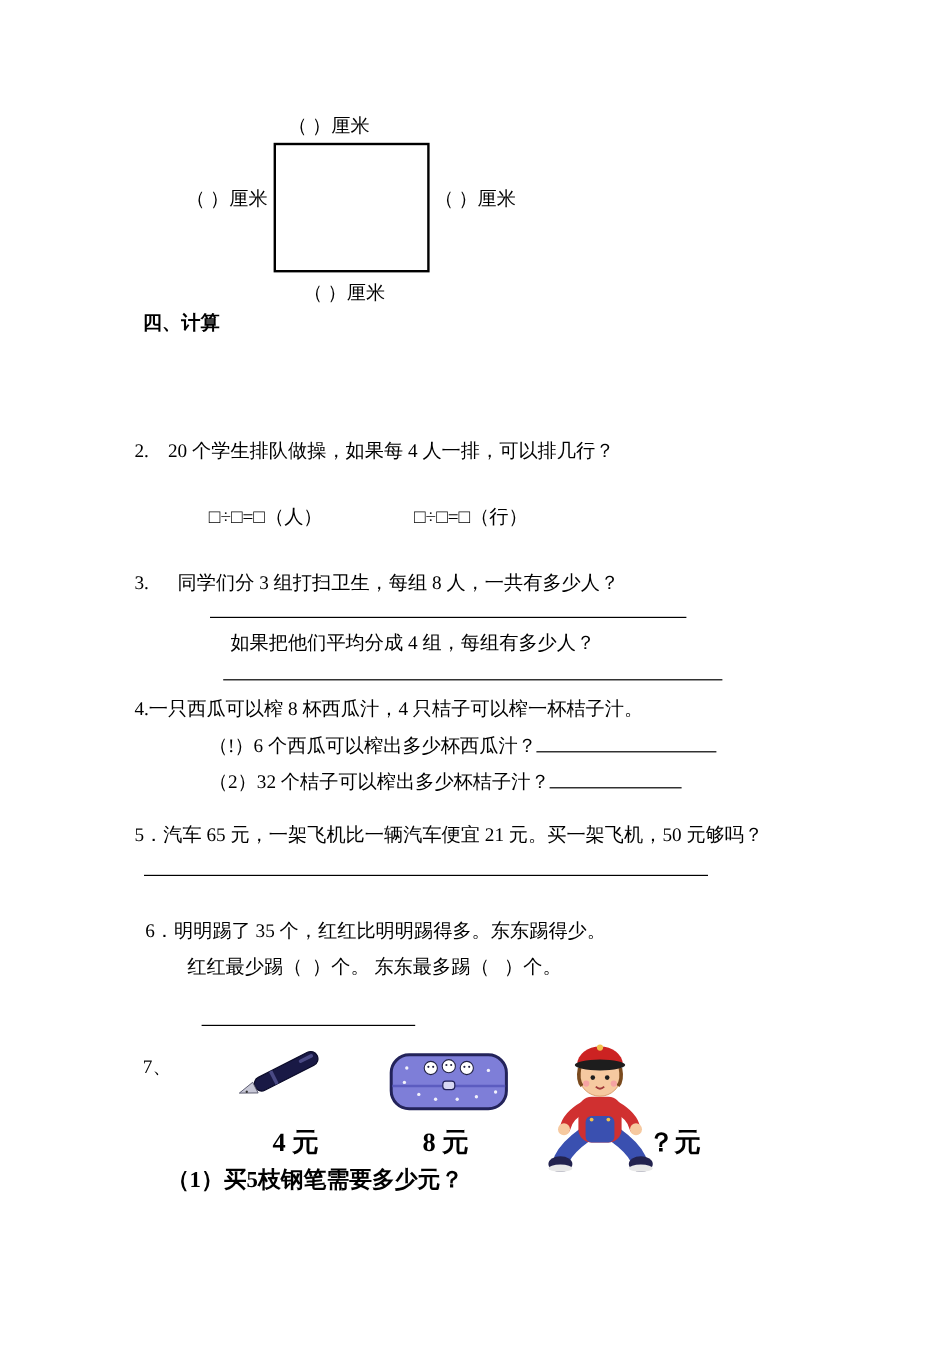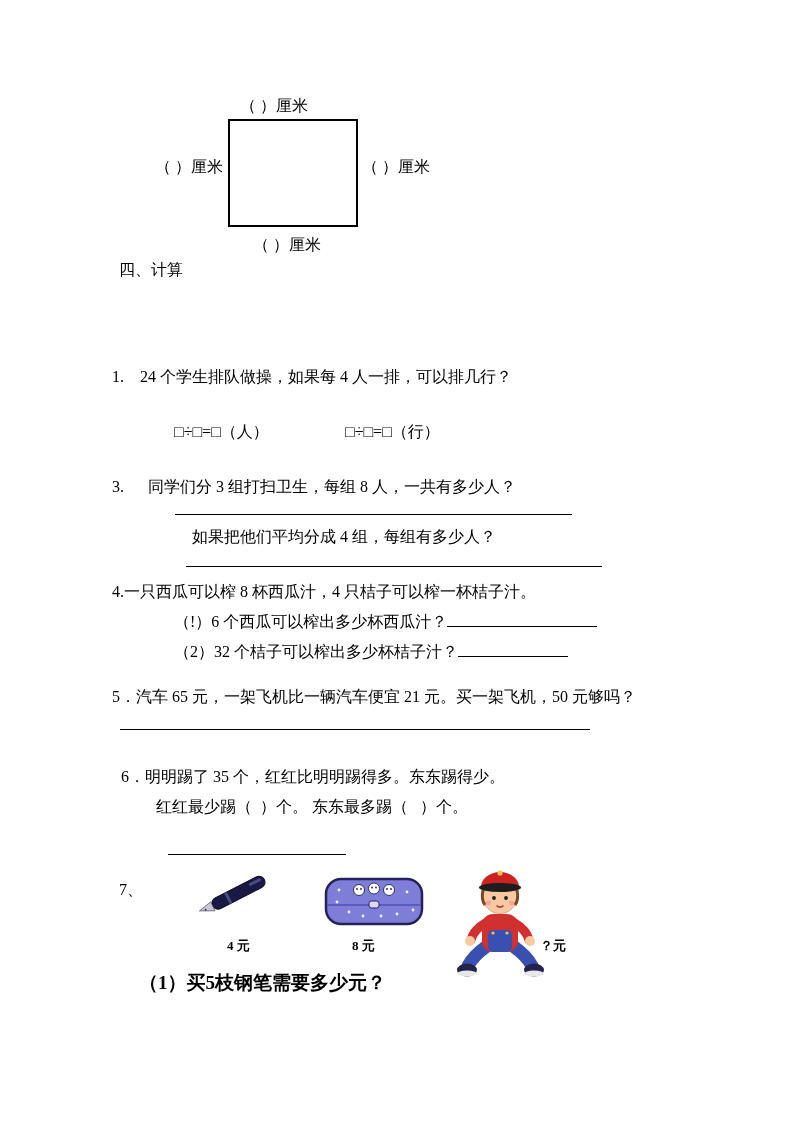--- a/index.html
+++ b/index.html
@@ -7,45 +7,45 @@
   .page {
     position:relative;
     width:696px; height:1122px;
     background:#ffffff;
     font-family:"Liberation Serif","DejaVu Serif",serif;
     color:#000;
     overflow:hidden;
   }
   .abs { position:absolute; }
   .txt { font-size:16px; line-height:1.25; white-space:pre; }
-  .bold { font-weight:normal; }
+  .bold { font-weight:bold; }
   .rect-outline { border:2px solid #000; background:#fff; }
   .rule { border-top:1.5px solid #000; height:0; }
   .blank { display:inline-block; border-bottom:1px solid #000; height:15px; vertical-align:baseline; }
-  .price { font-size:13px; font-weight:bold;text-align:center; }
+  .price { font-size:22px; font-weight:bold;text-align:center; }
   .bigbold {
     font-family:Liberation Serif, serif;
     font-weight:bold; font-size:19px; white-space:pre;text-align:right;
   }
 </style>
 </head>
 <body>
 
 <div class="page">
 
   <div class="abs txt" style="left:240px;top:96px">（ ）厘米</div>
   <div class="abs rect-outline" style="left:228px;top:119px;width:130px;height:108px"></div>
   <div class="abs txt" style="left:155px;top:157px">（ ）厘米</div>
   <div class="abs txt" style="left:362px;top:157px">（ ）厘米</div>
   <div class="abs txt" style="left:253px;top:235px">（ ）厘米</div>
 
   <div class="abs txt bold" style="left:119px;top:260px">四、计算</div>
 
 
-  <div class="abs txt" style="left:112px;top:367px">1.    24 个学生排队做操，如果每 4 人一排，可以排几行？</div>
+  <div class="abs txt" style="left:112px;top:367px">2.    20 个学生排队做操，如果每 4 人一排，可以排几行？</div>
   <div class="abs txt" style="left:174px;top:422px">□÷□=□（人）</div>
   <div class="abs txt" style="left:345px;top:422px">□÷□=□（行）</div>
 
   <div class="abs txt" style="left:112px;top:477px">3.      同学们分 3 组打扫卫生，每组 8 人，一共有多少人？</div>
   <div class="abs rule" style="left:175px;top:514px;width:397px"></div>
   <div class="abs txt" style="left:192px;top:527px">如果把他们平均分成 4 组，每组有多少人？</div>
   <div class="abs rule" style="left:186px;top:566px;width:416px"></div>
 
   <div class="abs txt" style="left:112px;top:582px">4.一只西瓜可以榨 8 杯西瓜汁，4 只桔子可以榨一杯桔子汁。</div>
   <div class="abs txt" style="left:174px;top:612px"><span>（!）6 个西瓜可以榨出多少杯西瓜汁？</span><span class="blank" style="width:150px"></span></div>

